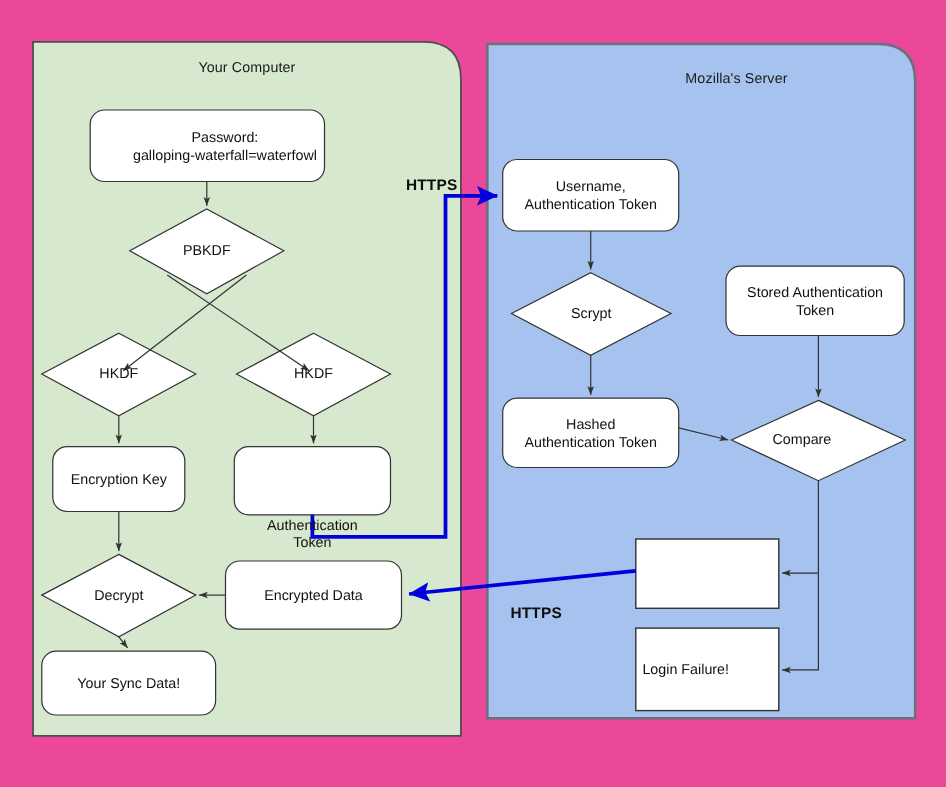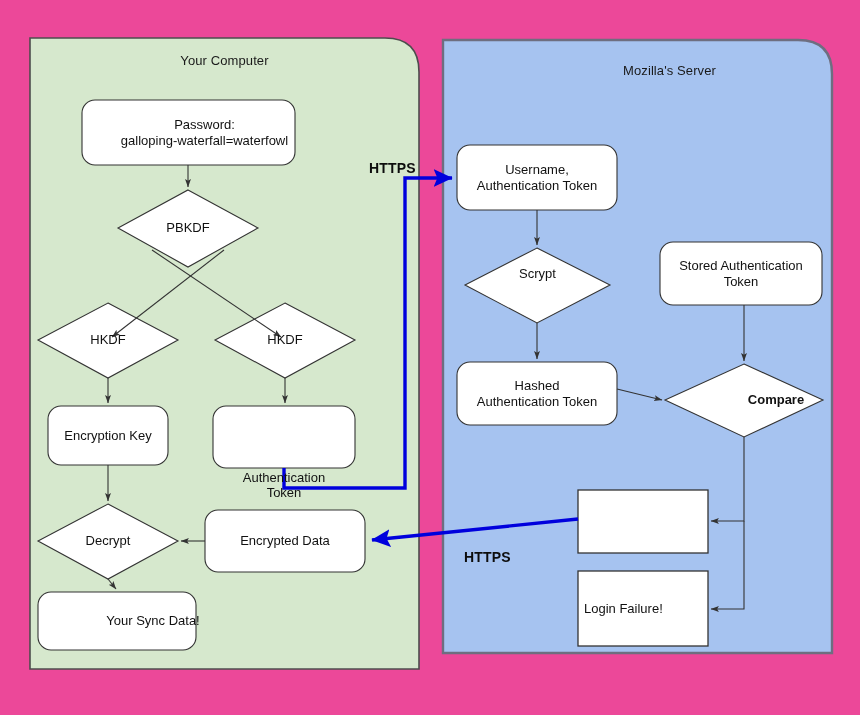--- a/index.html
+++ b/index.html
@@ -127,30 +127,30 @@
   <div class="node-label" style="left:82px; top:100px; width:213px; height:65px;padding-left:16px;">Password:
 galloping-waterfall=waterfowl</div>
   <div class="node-label" style="left:118px; top:208px; width:140px; height:40px;">PBKDF</div>
   <div class="node-label" style="left:38px; top:320px; width:140px; height:40px;">HKDF</div>
   <div class="node-label" style="left:215px; top:320px; width:140px; height:40px;">HKDF</div>
   <div class="node-label" style="left:48px; top:406px; width:120px; height:59px;">Encryption Key</div>
   <div class="node-label" style="left:213px; top:406px; width:142px; height:62px;margin-top:48px;">Authentication
 Token</div>
   <div class="node-label" style="left:38px; top:521px; width:140px; height:40px;">Decrypt</div>
   <div class="node-label" style="left:205px; top:510px; width:160px; height:62px;">Encrypted Data</div>
-  <div class="node-label" style="left:38px; top:592px; width:158px; height:58px;margin-left:36px;">Your Sync Data!</div>
+  <div class="node-label" style="left:38px; top:592px; width:158px; height:58px;">Your Sync Data!</div>
 
   <div class="node-label" style="left:452px; top:145px; width:170px; height:65px;">Username,
 Authentication Token</div>
-  <div class="node-label" style="left:465px; top:254px; width:145px; height:40px;">Scrypt</div>
+  <div class="node-label" style="left:465px; top:265px; width:145px; height:40px;">Scrypt</div>
   <div class="node-label" style="left:658px; top:242px; width:166px; height:63px;">Stored Authentication
 Token</div>
   <div class="node-label" style="left:452px; top:362px; width:170px; height:63px;">Hashed
 Authentication Token</div>
-  <div class="node-label" style="left:697px; top:380px; width:158px; height:40px;font-weight:bold;">Compare</div>
+  <div class="node-label" style="left:650px; top:380px; width:158px; height:40px;">Compare</div>
   <div class="node-label left-align" style="left:578px; top:571px; width:130px; height:75px;">Login Failure!</div>
 
   <div class="https-label" style="left:369px; top:160px;">HTTPS</div>
   <div class="https-label" style="left:464px; top:549px;">HTTPS</div>
 
   <div class="hit" style="left:82px; top:100px; width:213px; height:65px;"></div>
   <div class="hit" style="left:118px; top:190px; width:140px; height:77px;"></div>
   <div class="hit" style="left:38px; top:303px; width:140px; height:75px;"></div>
   <div class="hit" style="left:215px; top:303px; width:140px; height:75px;"></div>
   <div class="hit" style="left:48px; top:406px; width:120px; height:59px;"></div>

